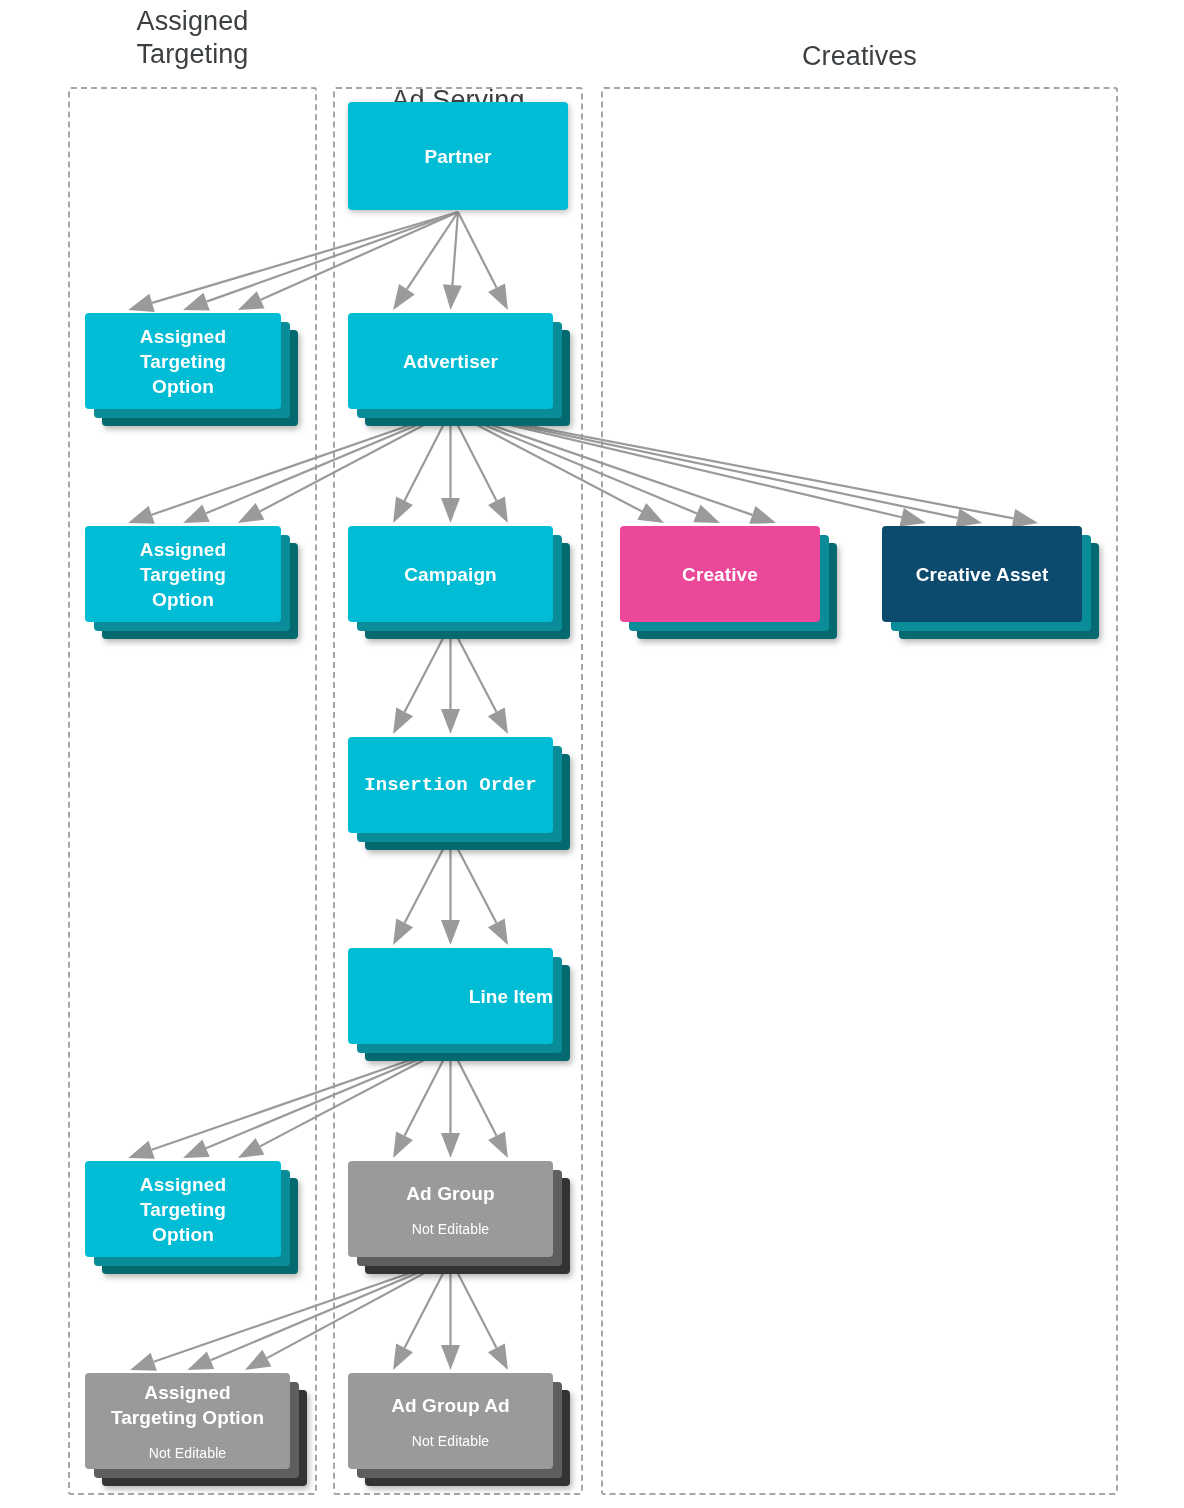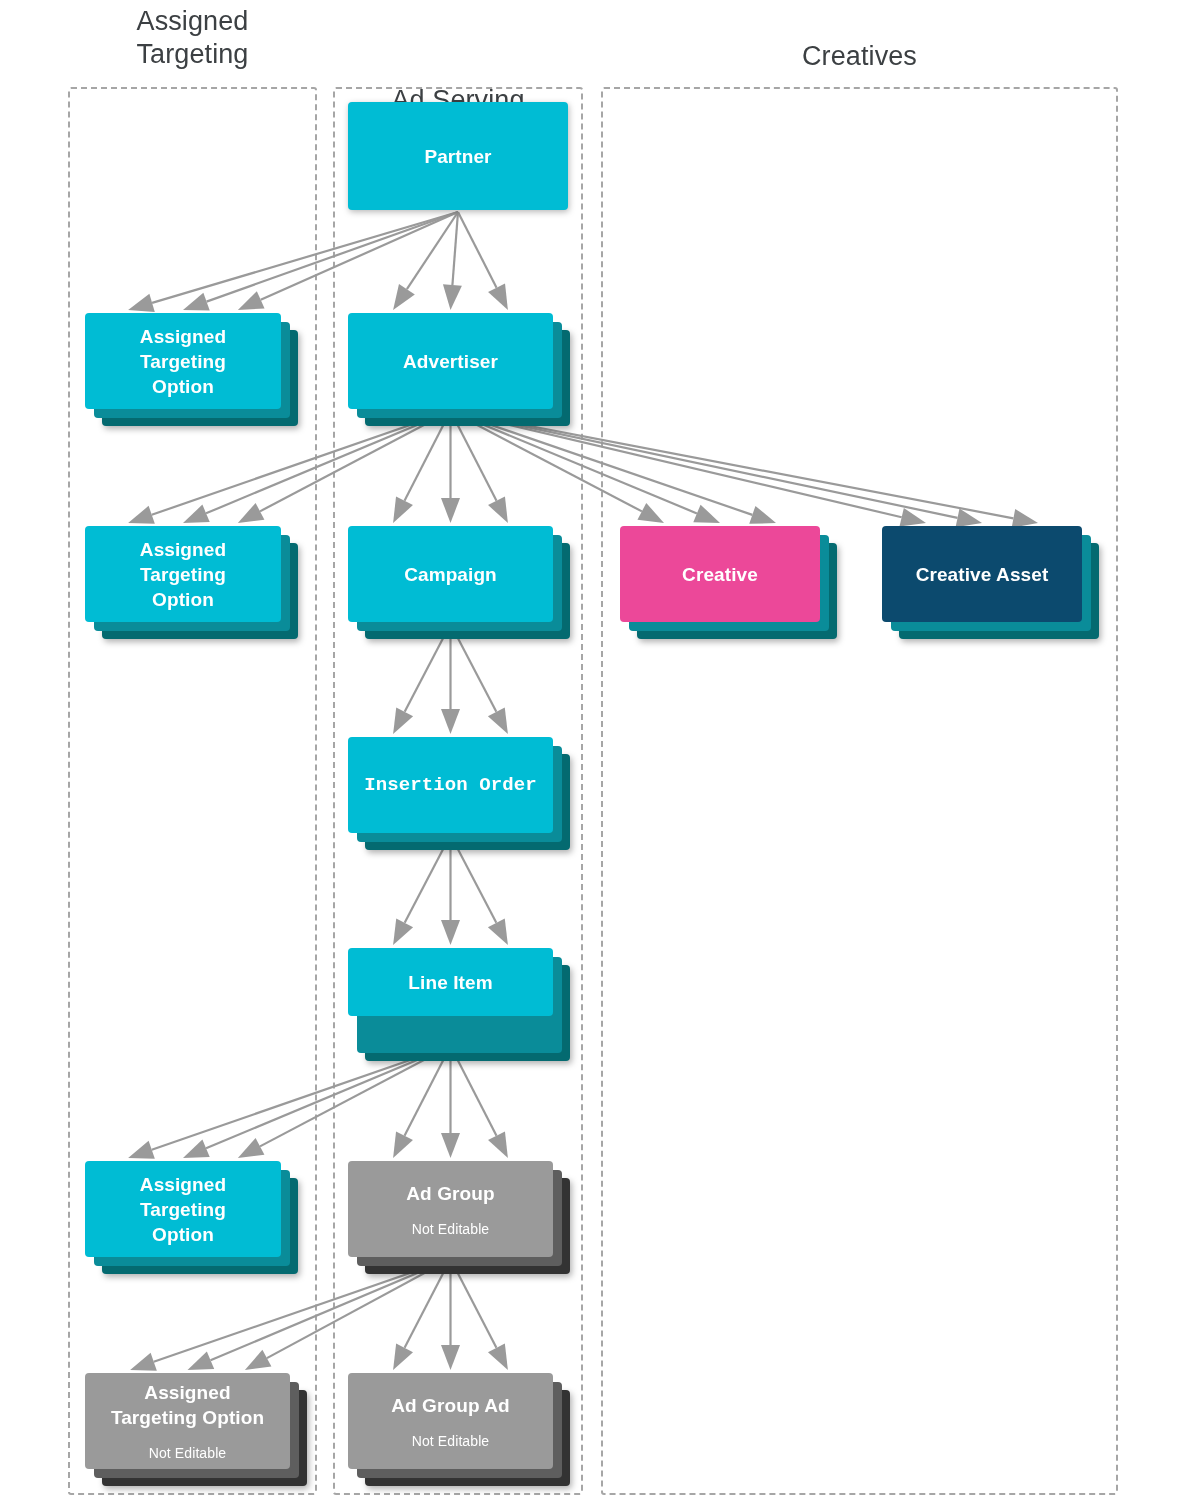--- a/index.html
+++ b/index.html
@@ -261,21 +261,21 @@
       <div class="node" style="left: 348px; top: 737px; width: 225px; height: 116px; font-family: Liberation Mono, monospace;">
         <div class="card back2" style="left: 17px; top: 17px; width: 205px; height: 96px; background: rgb(4, 106, 112);"></div>
         <div class="card back1" style="left: 9px; top: 9px; width: 205px; height: 96px; background: rgb(10, 140, 153);"></div>
         <div class="card front" style="left: 0px; top: 0px; width: 205px; height: 96px; background: rgb(0, 188, 212); color: rgb(255, 255, 255);">
           <div class="title">Insertion Order</div>
         </div>
       </div>
       <div class="node" style="left: 348px; top: 948px; width: 225px; height: 116px;">
         <div class="card back2" style="left: 17px; top: 17px; width: 205px; height: 96px; background: rgb(4, 106, 112);"></div>
         <div class="card back1" style="left: 9px; top: 9px; width: 205px; height: 96px; background: rgb(10, 140, 153);"></div>
-        <div class="card front" style="left: 0px; top: 0px; width: 205px; height: 68px; background: rgb(0, 188, 212); color: rgb(255, 255, 255);">
+        <div class="card front" style="left: 0px; top: 0px; width: 205px; height: 96px; background: rgb(0, 188, 212); color: rgb(255, 255, 255); align-items: flex-end;">
           <div class="title">Line Item</div>
         </div>
       </div>
       <div class="node" style="left: 85px; top: 1161px; width: 216px; height: 116px;">
         <div class="card back2" style="left: 17px; top: 17px; width: 196px; height: 96px; background: rgb(4, 106, 112);"></div>
         <div class="card back1" style="left: 9px; top: 9px; width: 196px; height: 96px; background: rgb(10, 140, 153);"></div>
         <div class="card front" style="left: 0px; top: 0px; width: 196px; height: 96px; background: rgb(0, 188, 212); color: rgb(255, 255, 255);">
           <div class="title">Assigned
 Targeting
 Option</div>

